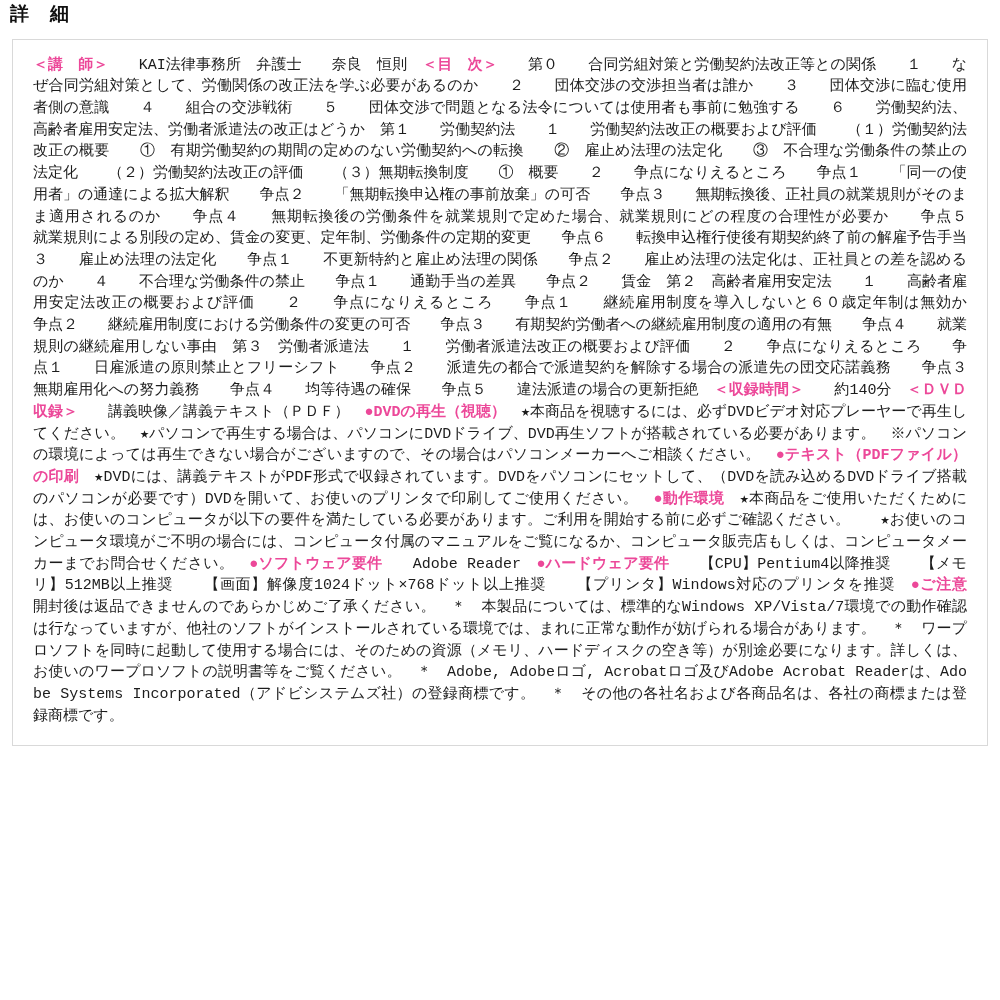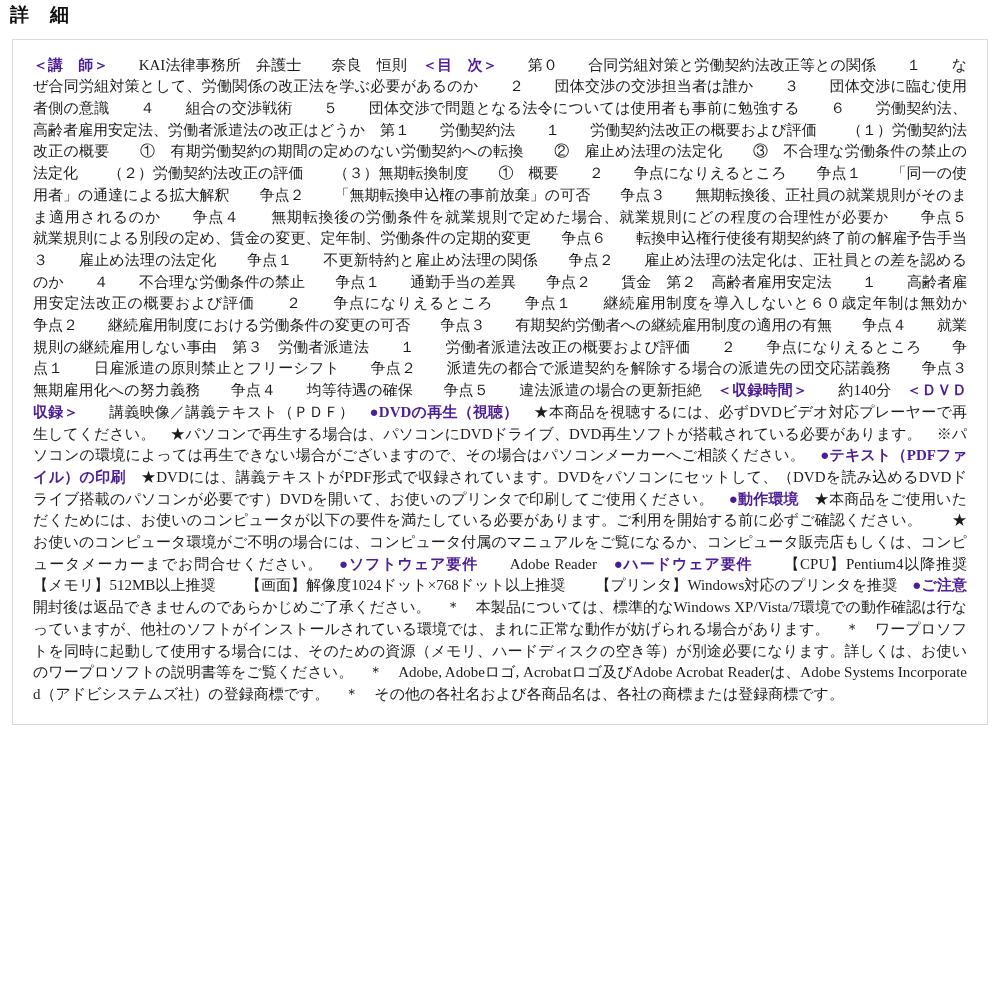--- a/index.html
+++ b/index.html
@@ -6,21 +6,21 @@
     margin: 0;
     padding: 0;
     background: #ffffff;
   }
   .page {
     width: 1000px;
     height: 1000px;
     overflow: hidden;
     box-sizing: border-box;
     background: #ffffff;
-    font-family: Liberation Serif, serif;
+    font-family: Liberation Mono, monospace;
   }
   .page-title {
     margin: 2px 0 10px 10px;
     font-size: 19px;
     font-weight: bold;
     color: #111111;
     letter-spacing: 1px;
     line-height: 1.4;
   }
   .detail-box {
@@ -33,21 +33,21 @@
   .detail-text {
     margin: 0;
     font-size: 15px;
     line-height: 21.7px;
     color: #1c1c1c;
     text-align: justify;
     word-break: break-all;
   }
   .detail-text .bold {
     font-weight: bold;
-    color: #4c1d95;
+    color: #ec4899;
   }
 </style>
 </head>
 <body>
 
 <div class="page">
   <h1 class="page-title">詳　細</h1>
 
   <div class="detail-box">
     <p class="detail-text"><span class="bold">＜講　師＞</span><span>　　KAI法律事務所　弁護士　　奈良　恒則　</span><span class="bold">＜目　次＞</span><span>　　第０　　合同労組対策と労働契約法改正等との関係　　１　　なぜ合同労組対策として、労働関係の改正法を学ぶ必要があるのか　　２　　団体交渉の交渉担当者は誰か　　３　　団体交渉に臨む使用者側の意識　　４　　組合の交渉戦術　　５　　団体交渉で問題となる法令については使用者も事前に勉強する　　６　　労働契約法、高齢者雇用安定法、労働者派遣法の改正はどうか　第１　　労働契約法　　１　　労働契約法改正の概要および評価　　（１）労働契約法改正の概要　　①　有期労働契約の期間の定めのない労働契約への転換　　②　雇止め法理の法定化　　③　不合理な労働条件の禁止の法定化　　（２）労働契約法改正の評価　　（３）無期転換制度　　①　概要　　２　　争点になりえるところ　　争点１　　「同一の使用者」の通達による拡大解釈　　争点２　　「無期転換申込権の事前放棄」の可否　　争点３　　無期転換後、正社員の就業規則がそのまま適用されるのか　　争点４　　無期転換後の労働条件を就業規則で定めた場合、就業規則にどの程度の合理性が必要か　　争点５　　就業規則による別段の定め、賃金の変更、定年制、労働条件の定期的変更　　争点６　　転換申込権行使後有期契約終了前の解雇予告手当　　３　　雇止め法理の法定化　　争点１　　不更新特約と雇止め法理の関係　　争点２　　雇止め法理の法定化は、正社員との差を認めるのか　　４　　不合理な労働条件の禁止　　争点１　　通勤手当の差異　　争点２　　賃金　第２　高齢者雇用安定法　　１　　高齢者雇用安定法改正の概要および評価　　２　　争点になりえるところ　　争点１　　継続雇用制度を導入しないと６０歳定年制は無効か　　争点２　　継続雇用制度における労働条件の変更の可否　　争点３　　有期契約労働者への継続雇用制度の適用の有無　　争点４　　就業規則の継続雇用しない事由　第３　労働者派遣法　　１　　労働者派遣法改正の概要および評価　　２　　争点になりえるところ　　争点１　　日雇派遣の原則禁止とフリーシフト　　争点２　　派遣先の都合で派遣契約を解除する場合の派遣先の団交応諾義務　　争点３　　無期雇用化への努力義務　　争点４　　均等待遇の確保　　争点５　　違法派遣の場合の更新拒絶　</span><span class="bold">＜収録時間＞</span><span>　　約140分　</span><span class="bold">＜ＤＶＤ収録＞</span><span>　　講義映像／講義テキスト（ＰＤＦ）　</span><span class="bold">●DVDの再生（視聴）</span><span>　★本商品を視聴するには、必ずDVDビデオ対応プレーヤーで再生してください。　★パソコンで再生する場合は、パソコンにDVDドライブ、DVD再生ソフトが搭載されている必要があります。　※パソコンの環境によっては再生できない場合がございますので、その場合はパソコンメーカーへご相談ください。　</span><span class="bold">●テキスト（PDFファイル）の印刷</span><span>　★DVDには、講義テキストがPDF形式で収録されています。DVDをパソコンにセットして、（DVDを読み込めるDVDドライブ搭載のパソコンが必要です）DVDを開いて、お使いのプリンタで印刷してご使用ください。　</span><span class="bold">●動作環境</span><span>　★本商品をご使用いただくためには、お使いのコンピュータが以下の要件を満たしている必要があります。ご利用を開始する前に必ずご確認ください。　　★お使いのコンピュータ環境がご不明の場合には、コンピュータ付属のマニュアルをご覧になるか、コンピュータ販売店もしくは、コンピュータメーカーまでお問合せください。　</span><span class="bold">●ソフトウェア要件</span><span>　　Adobe Reader　</span><span class="bold">●ハードウェア要件</span><span>　　【CPU】Pentium4以降推奨　　【メモリ】512MB以上推奨　　【画面】解像度1024ドット×768ドット以上推奨　　【プリンタ】Windows対応のプリンタを推奨　</span><span class="bold">●ご注意</span><span>　　開封後は返品できませんのであらかじめご了承ください。　＊　本製品については、標準的なWindows XP/Vista/7環境での動作確認は行なっていますが、他社のソフトがインストールされている環境では、まれに正常な動作が妨げられる場合があります。　＊　ワープロソフトを同時に起動して使用する場合には、そのための資源（メモリ、ハードディスクの空き等）が別途必要になります。詳しくは、お使いのワープロソフトの説明書等をご覧ください。　＊　Adobe, Adobeロゴ, Acrobatロゴ及びAdobe Acrobat Readerは、Adobe Systems Incorporated（アドビシステムズ社）の登録商標です。　＊　その他の各社名および各商品名は、各社の商標または登録商標です。</span></p>

